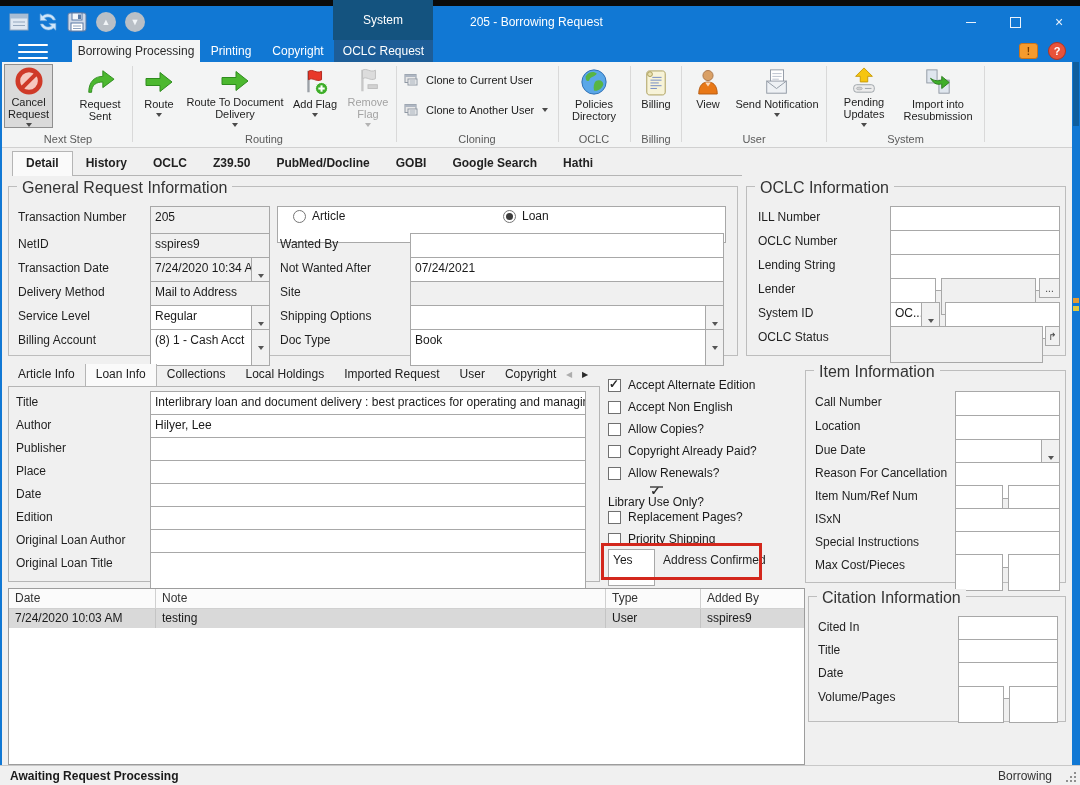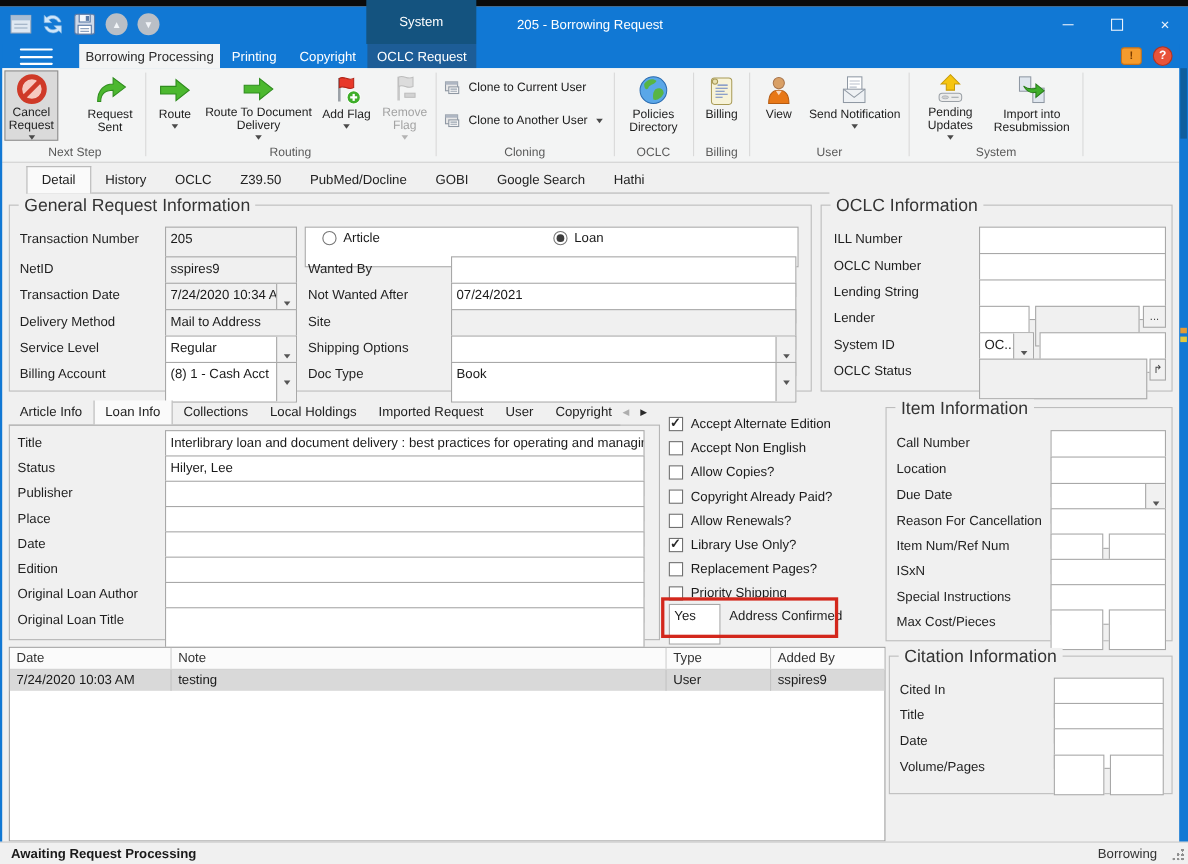--- a/index.html
+++ b/index.html
@@ -337,21 +337,21 @@
 
   <div class="glabel" style="left:2px;width:128px;">Next Step</div>
   <div class="glabel" style="left:131px;width:262px;">Routing</div>
   <div class="glabel" style="left:396px;width:158px;">Cloning</div>
   <div class="glabel" style="left:558px;width:68px;">OCLC</div>
   <div class="glabel" style="left:630px;width:48px;">Billing</div>
   <div class="glabel" style="left:681px;width:142px;">User</div>
   <div class="glabel" style="left:826px;width:155px;">System</div>
 </div>
 
-<div class="tabs" style="left:24px;top:152px;width:730px;height:24px;">
+<div class="tabs" style="left:12px;top:152px;width:730px;height:24px;font-weight:bold;">
   <div class="tab active">Detail</div>
   <div class="tab">History</div>
   <div class="tab">OCLC</div>
   <div class="tab">Z39.50</div>
   <div class="tab">PubMed/Docline</div>
   <div class="tab">GOBI</div>
   <div class="tab">Google Search</div>
   <div class="tab">Hathi</div>
 </div>
 
@@ -421,21 +421,21 @@
   <div class="tab" style="padding:4px 10px 5px;">User</div>
   <div class="tab" style="padding:4px 10px 5px;">Copyright</div>
 
 </div>
 <span class="tscroll dis" style="left:566px;top:370px;position:absolute;">◀</span>
 <span class="tscroll" style="left:582px;top:370px;position:absolute;">▶</span>
 
 <div class="gbox" style="left:8px;top:386px;width:592px;height:196px;border-color:#b5b5b5;"></div>
 <div class="lbl" style="left:16px;top:395px;">Title</div>
 <div class="tb" style="left:150px;top:391px;width:436px;"><span>Interlibrary loan and document delivery : best practices for operating and managing interl</span></div>
-<div class="lbl" style="left:16px;top:418px;">Status</div>
+<div class="lbl" style="left:16px;top:418px;">Author</div>
 <div class="tb" style="left:150px;top:414px;width:436px;"><span>Hilyer, Lee</span></div>
 <div class="lbl" style="left:16px;top:441px;">Publisher</div>
 <div class="tb" style="left:150px;top:437px;width:436px;"><span></span></div>
 <div class="lbl" style="left:16px;top:464px;">Place</div>
 <div class="tb" style="left:150px;top:460px;width:436px;"><span></span></div>
 <div class="lbl" style="left:16px;top:487px;">Date</div>
 <div class="tb" style="left:150px;top:483px;width:436px;"><span></span></div>
 <div class="lbl" style="left:16px;top:510px;">Edition</div>
 <div class="tb" style="left:150px;top:506px;width:436px;"><span></span></div>
 <div class="lbl" style="left:16px;top:533px;">Original Loan Author</div>
@@ -456,21 +456,21 @@
     <span>Allow Copies?</span>
   </div>
 <div class="cb" style="left:608px;top:442px;">
     <span class="cbox"></span>
     <span>Copyright Already Paid?</span>
   </div>
 <div class="cb" style="left:608px;top:464px;">
     <span class="cbox"></span>
     <span>Allow Renewals?</span>
   </div>
-<div class="cb checked" style="left:608px;top:486px;">
+<div class="cb checked" style="left:608px;top:486px;flex-direction:column;">
     <span class="cbox"></span>
     <span>Library Use Only?</span>
   </div>
 <div class="cb" style="left:608px;top:508px;">
     <span class="cbox"></span>
     <span>Replacement Pages?</span>
   </div>
 <div class="cb" style="left:608px;top:530px;">
     <span class="cbox"></span>
     <span>Priority Shipping</span>

